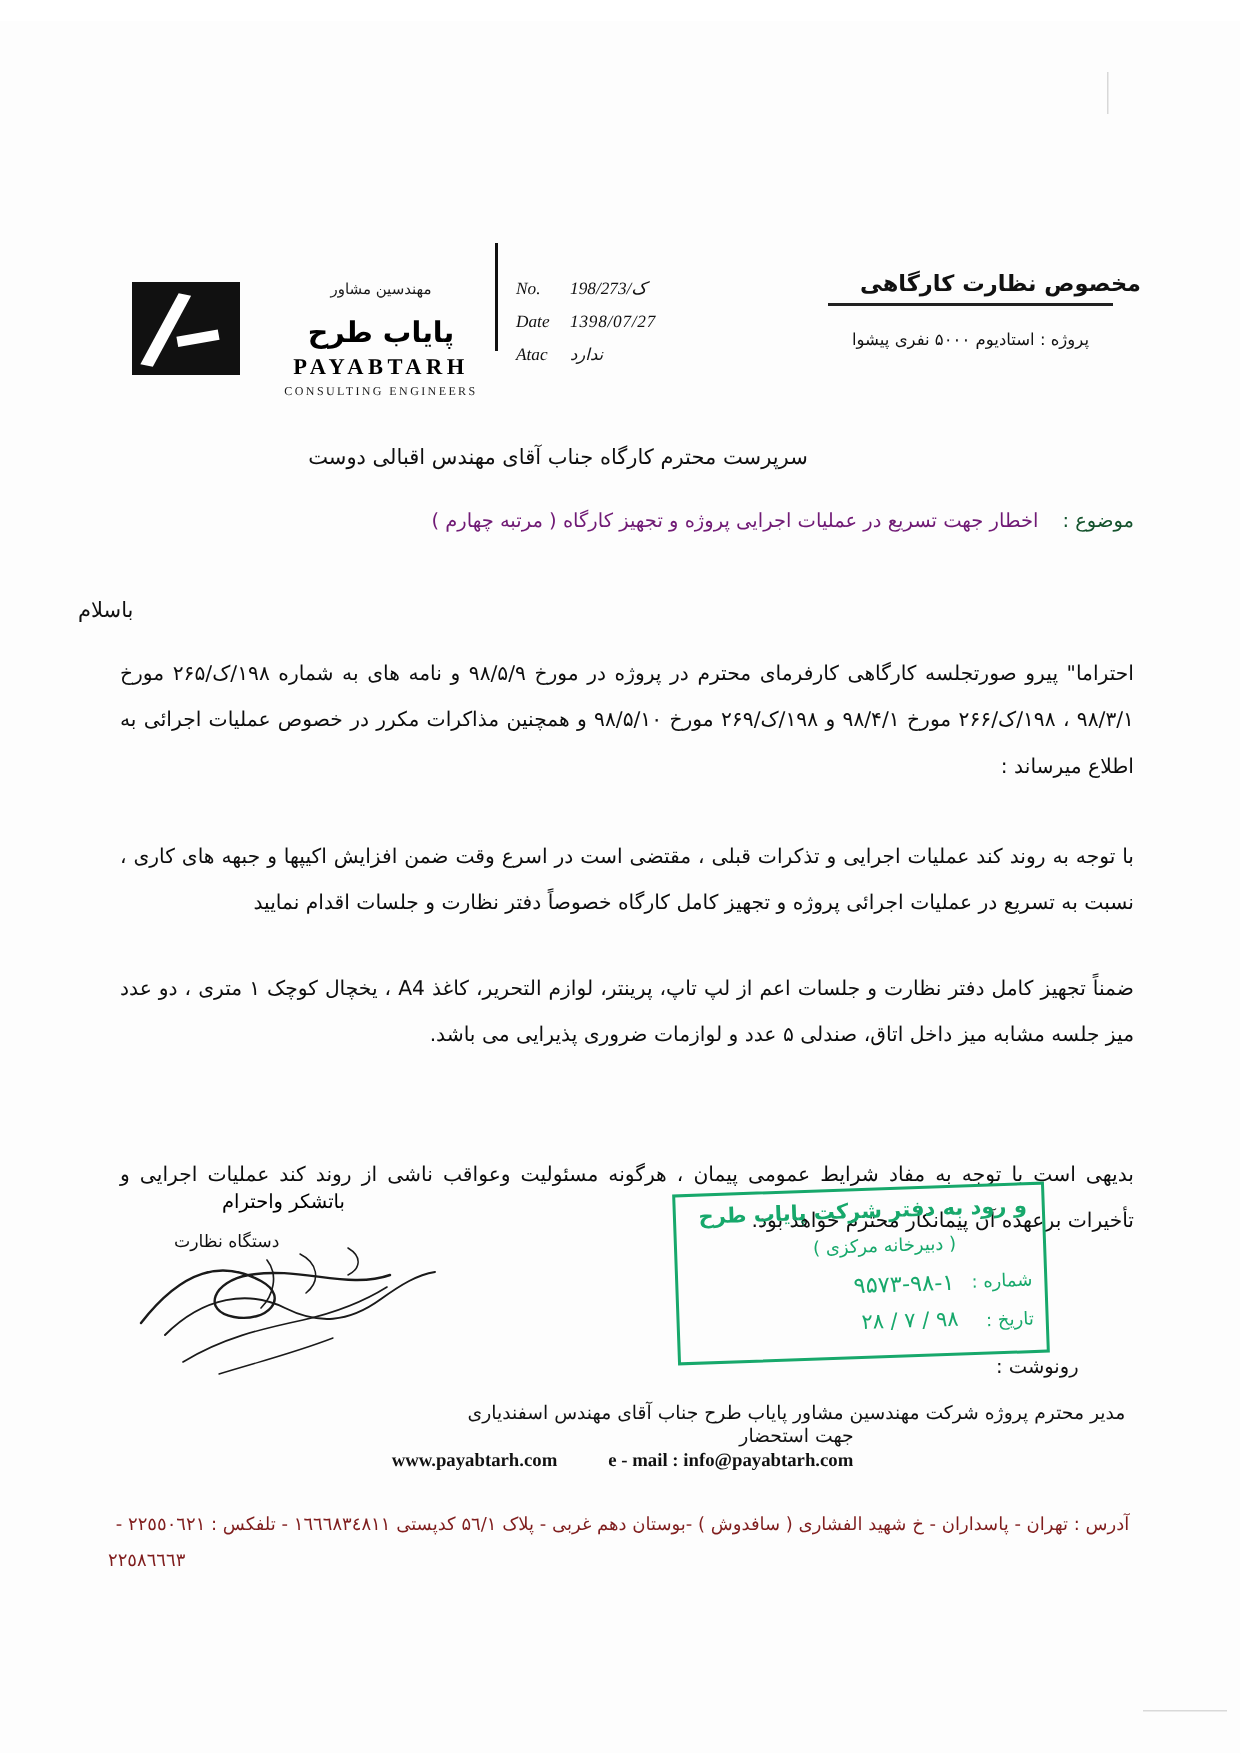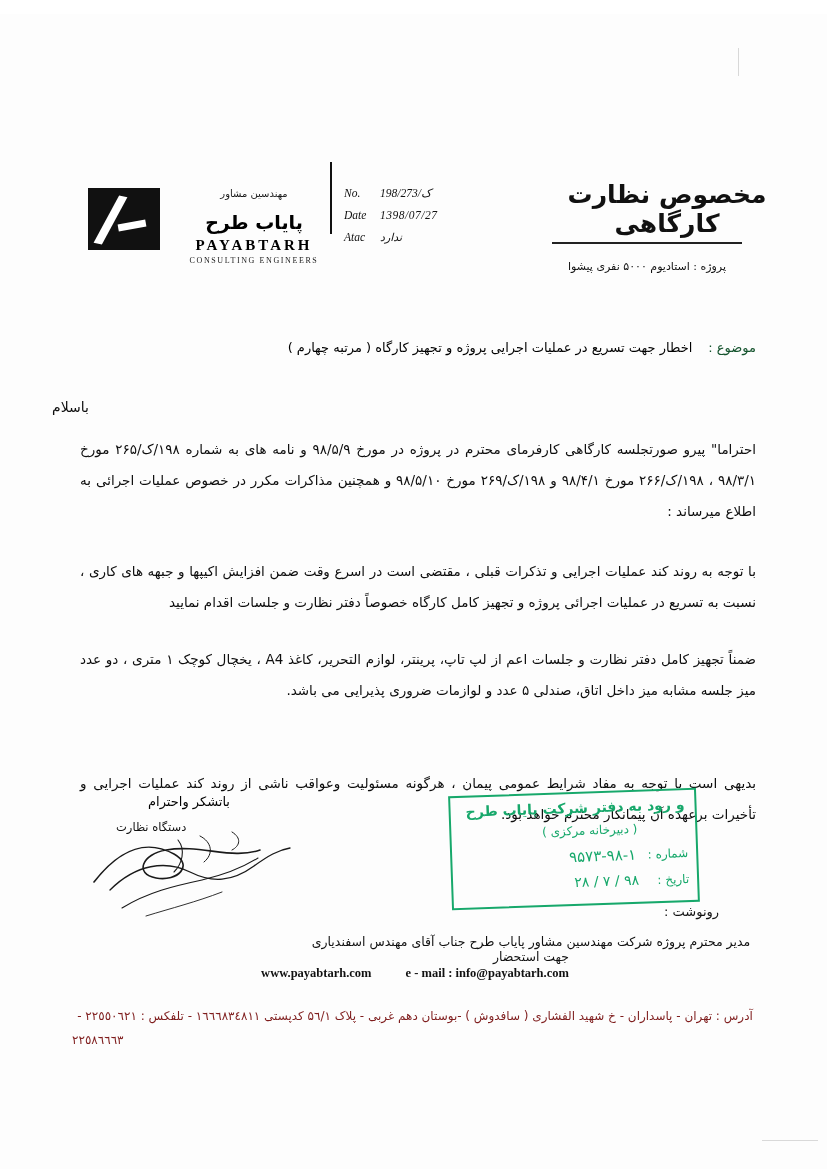--- a/index.html
+++ b/index.html
@@ -119,21 +119,21 @@
   .meta .v-fa { font-family: "DejaVu Sans", sans-serif; font-size: 11px; direction: rtl; }
 
   .stamp-right {
     position: absolute;
     left: 470px; top: 76px;
     width: 250px;
     text-align: center;
     direction: rtl;
   }
   .stamp-right .title {
-    font-size: 25px;
+    font-size: 15px;
     font-weight: bold;
     color: #111;
     letter-spacing: .5px;
     margin-left: 40px;
   }
   .stamp-right .rule {
     width: 190px;
     height: 1.5px;
     background: #222;
     margin: 4px auto 5px auto;
@@ -156,21 +156,21 @@
   .addressee { left: 0; top: 186px; width: 640px; text-align: center; font-size: 14px; }
   .subject-row {
     position: absolute;
     left: 0; top: 236px; width: 704px;
     direction: rtl;
     display: flex;
     justify-content: flex-start;
     font-size: 13px;
   }
   .subject-label { font-size: 13px; color: #14532d; margin-left: 16px; }
-  .subject-text  { font-size: 13px; color: #000000; }
+  .subject-text  { font-size: 13px; color: #701a75; }
   .salam { left: 0; top: 288px; width: 610px; text-align: left; font-size: 14px; }
 
   .para { position: absolute; direction: rtl; text-align: justify; font-size: 13.5px; line-height: 31px; color: #0d0d0d; }
   .p1 { left: 28px; top: 330px; width: 676px; }
   .p2 { left: 28px; top: 452px; width: 676px; }
   .p3 { left: 28px; top: 540px; width: 676px; }
   .p4 { left: 28px; top: 664px; width: 676px; }
 
   .thanks {
     position: absolute;
@@ -296,20 +296,21 @@
         <span class="v v-fa">ندارد</span>
       </div>
     </div>
 
     <div class="stamp-right">
       <div class="title">مخصوص نظارت کارگاهی</div>
       <div class="rule"></div>
       <div class="sub">پروژه : استادیوم ۵۰۰۰ نفری پیشوا</div>
     </div>
 
+    <div class="body-rtl addressee">سرپرست محترم کارگاه جناب آقای مهندس اقبالی دوست</div>
 
     <div class="subject-row">
       <span class="subject-label">موضوع :</span>
       <span class="subject-text">اخطار جهت تسریع در عملیات اجرایی پروژه و تجهیز کارگاه ( مرتبه چهارم )</span>
     </div>
 
     <div class="body-rtl salam">باسلام</div>
 
     <div class="para p1">احتراما" پیرو صورتجلسه کارگاهی کارفرمای محترم در پروژه در مورخ ۹۸/۵/۹ و نامه های به شماره ۱۹۸/ک/۲۶۵ مورخ ۹۸/۳/۱ ، ۱۹۸/ک/۲۶۶ مورخ ۹۸/۴/۱ و ۱۹۸/ک/۲۶۹ مورخ ۹۸/۵/۱۰ و همچنین مذاکرات مکرر در خصوص عملیات اجرائی به اطلاع میرساند :</div>
     <div class="para p2">با توجه به روند کند عملیات اجرایی و تذکرات قبلی ، مقتضی است در اسرع وقت ضمن افزایش اکیپها و جبهه های کاری ، نسبت به تسریع در عملیات اجرائی پروژه و تجهیز کامل کارگاه خصوصاً دفتر نظارت و جلسات اقدام نمایید</div>

